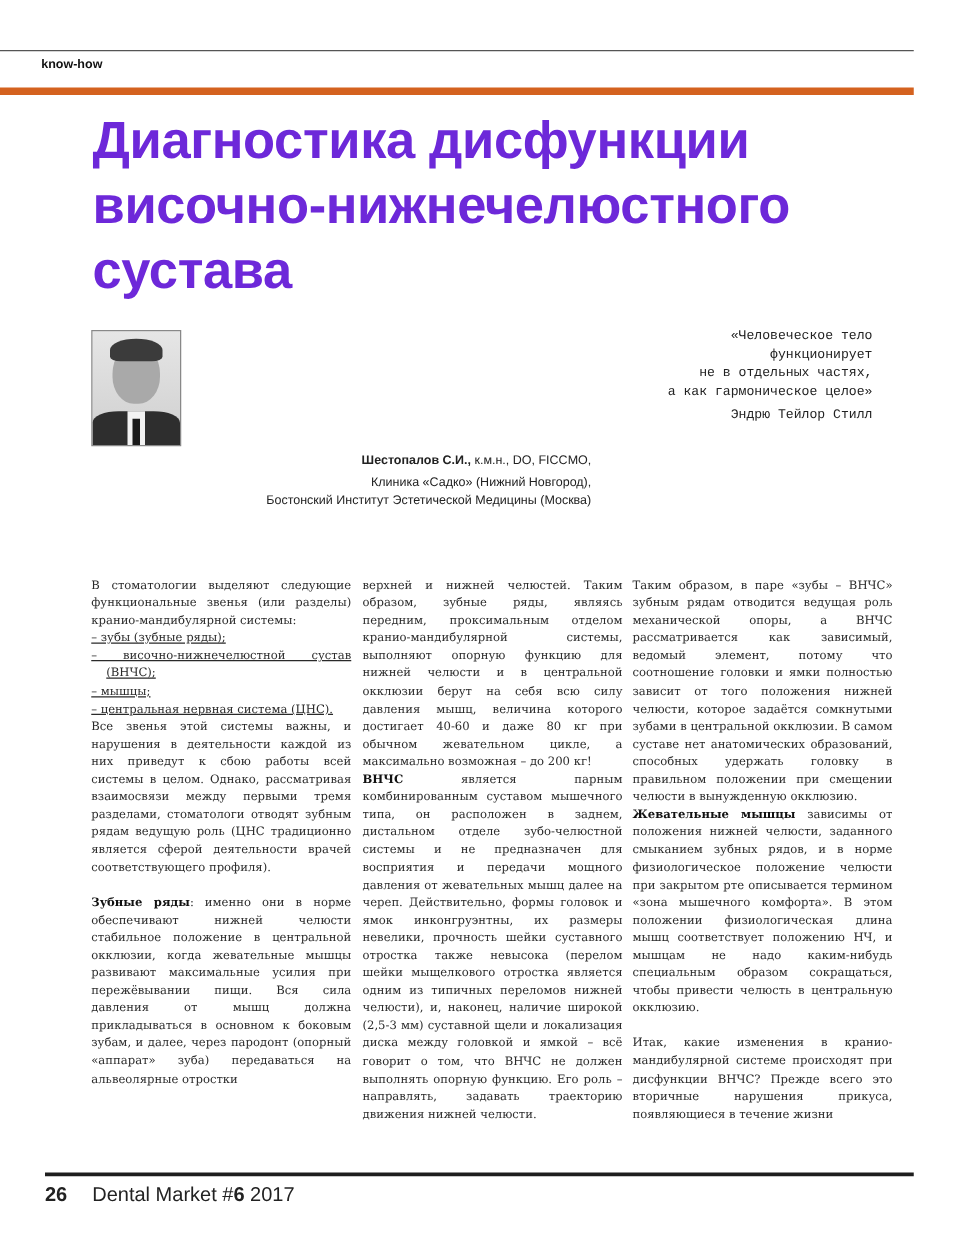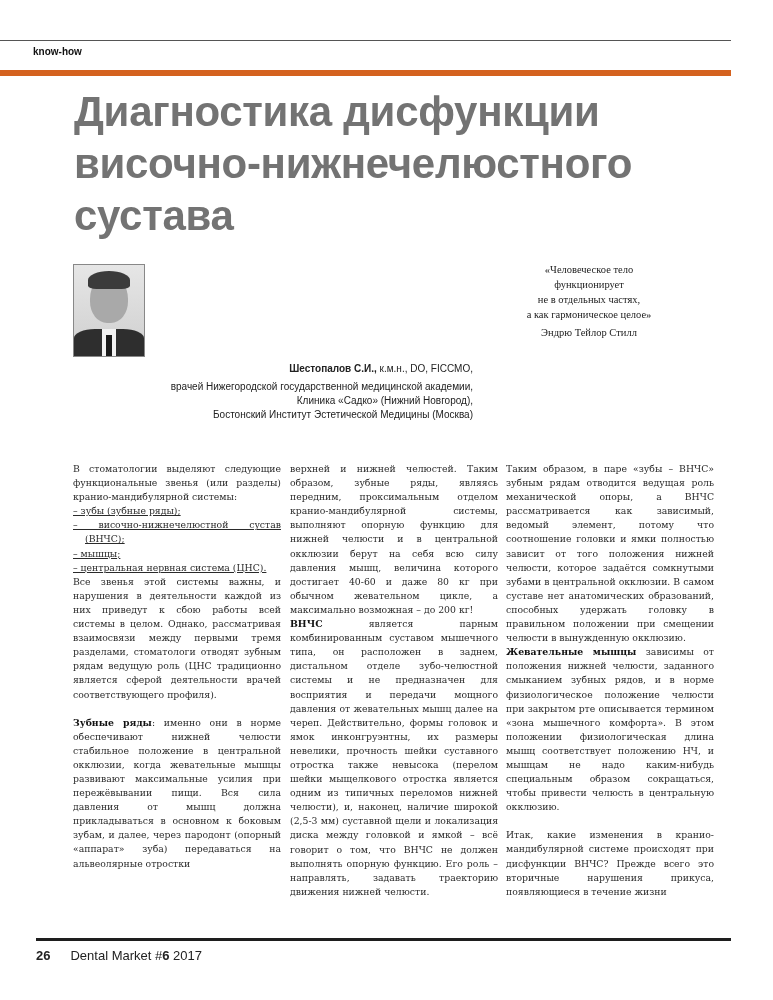--- a/index.html
+++ b/index.html
@@ -1,43 +1,43 @@
 <!DOCTYPE html>
 <html><head>
 <meta charset="utf-8">
 <style>
   html, body { margin: 0; padding: 0; background: #ffffff; }
   body { width: 773px; height: 1000px; position: relative; overflow: hidden; font-family: "DejaVu Serif", serif; color: #222; }
   .top-rule { position: absolute; left: 0; top: 40px; width: 731px; height: 1px; background: #555; }
   .section-label { position: absolute; left: 33px; top: 46px; font-family: "Liberation Sans", sans-serif; font-weight: bold; font-size: 10px; color: #111; }
   .orange-bar { position: absolute; left: 0; top: 70px; width: 731px; height: 6px; background: #d4621f; }
-  .title { position: absolute; left: 74px; top: 86px; width: 640px; font-family: "Liberation Sans", sans-serif; font-weight: bold; font-size: 42px; line-height: 52px; color: #737373; letter-spacing: -0.3px; }
+  .title { position: absolute; left: 74px; top: 86px; width: 640px; font-family: "Liberation Sans", sans-serif; font-weight: bold; font-size: 42px; line-height: 52px; color: #6d28d9; letter-spacing: -0.3px; }
   .title span { display: block; }
   .photo { position: absolute; left: 73px; top: 264px; width: 70px; height: 91px; border: 1px solid #888; background: linear-gradient(180deg,#e6e6e6 0%,#d8d8d8 60%,#cfcfcf 100%); overflow: hidden; }
   .photo .head { position: absolute; left: 16px; top: 10px; width: 38px; height: 48px; border-radius: 50% 50% 45% 45%; background: #a9a9a9; }
   .photo .hair { position: absolute; left: 14px; top: 6px; width: 42px; height: 18px; border-radius: 50% 50% 20% 20%; background: #3b3b3b; }
   .photo .suit { position: absolute; left: 0; top: 64px; width: 70px; height: 30px; background: #2e2e2e; border-radius: 30% 30% 0 0; }
   .photo .shirt { position: absolute; left: 28px; top: 64px; width: 14px; height: 30px; background: #f2f2f2; }
   .photo .tie { position: absolute; left: 32px; top: 70px; width: 6px; height: 24px; background: #1a1a1a; }
   .author { position: absolute; left: 73px; top: 362px; width: 400px; font-family: "Liberation Sans", sans-serif; font-size: 10px; line-height: 14px; color: #222; text-align: right; }
   .author .name-line { margin-bottom: 4px; }
   .author b { font-weight: bold; }
-  .quote { position: absolute; left: 480px; top: 262px; width: 218px; text-align: center; font-family: Liberation Serif, serif; font-size: 10.5px; line-height: 15px; color: #222; }
+  .quote { position: absolute; left: 480px; top: 262px; width: 218px; text-align: right; font-family: Liberation Mono, monospace; font-size: 10.5px; line-height: 15px; color: #222; }
   .quote .q-author { margin-top: 3px; }
   .col { position: absolute; top: 462px; width: 208px; font-family: "DejaVu Serif", serif; font-size: 9.3px; line-height: 14.1px; color: #2a2a2a; text-align: justify; }
   .col p { margin: 0; }
   .col .gap { height: 14px; }
   .col b { font-weight: bold; color: #111; }
   .col ul { list-style: none; margin: 0; padding: 0; }
   .col li { padding-left: 12px; text-indent: -12px; text-decoration: underline; }
   .c1 { left: 73px; }
   .c2 { left: 290px; }
   .c3 { left: 506px; }
   .bottom-rule { position: absolute; left: 36px; top: 938px; width: 695px; height: 3px; background: #1e1e1e; }
-  .footer { position: absolute; left: 36px; top: 948px; font-family: "Liberation Sans", sans-serif; font-size: 13px; color: #222; }
+  .footer { position: absolute; left: 36px; top: 948px; font-family: "Liberation Sans", sans-serif; font-size: 16px; color: #222; }
   .footer .page { font-weight: bold; margin-right: 20px; }
   .footer b { font-weight: bold; }
 </style>
 </head>
 <body>
 
 <div class="top-rule"></div>
 <div class="section-label">know-how</div>
 <div class="orange-bar"></div>
 
@@ -60,21 +60,20 @@
   <div>функционирует</div>
   <div>не в отдельных частях,</div>
   <div>а как  гармоническое целое»</div>
   <div class="q-author">Эндрю Тейлор Стилл</div>
 </div>
 
 <div class="author">
   <div class="name-line">
     <b>Шестопалов С.И.,</b><span> к.м.н., DO, FICCMO,</span>
   </div>
-  <div>врачей Нижегородской государственной медицинской академии,</div>
   <div>Клиника «Садко» (Нижний Новгород),</div>
   <div>Бостонский Институт Эстетической Медицины (Москва)</div>
 </div>
 
 <div class="col c1">
   <p>В стоматологии выделяют следующие функциональные звенья (или разделы)  кранио-мандибулярной системы:</p>
   <ul>
     <li>– зубы (зубные ряды);</li>
     <li>– височно-нижнечелюстной сустав (ВНЧС);</li>
     <li>– мышцы;</li>

